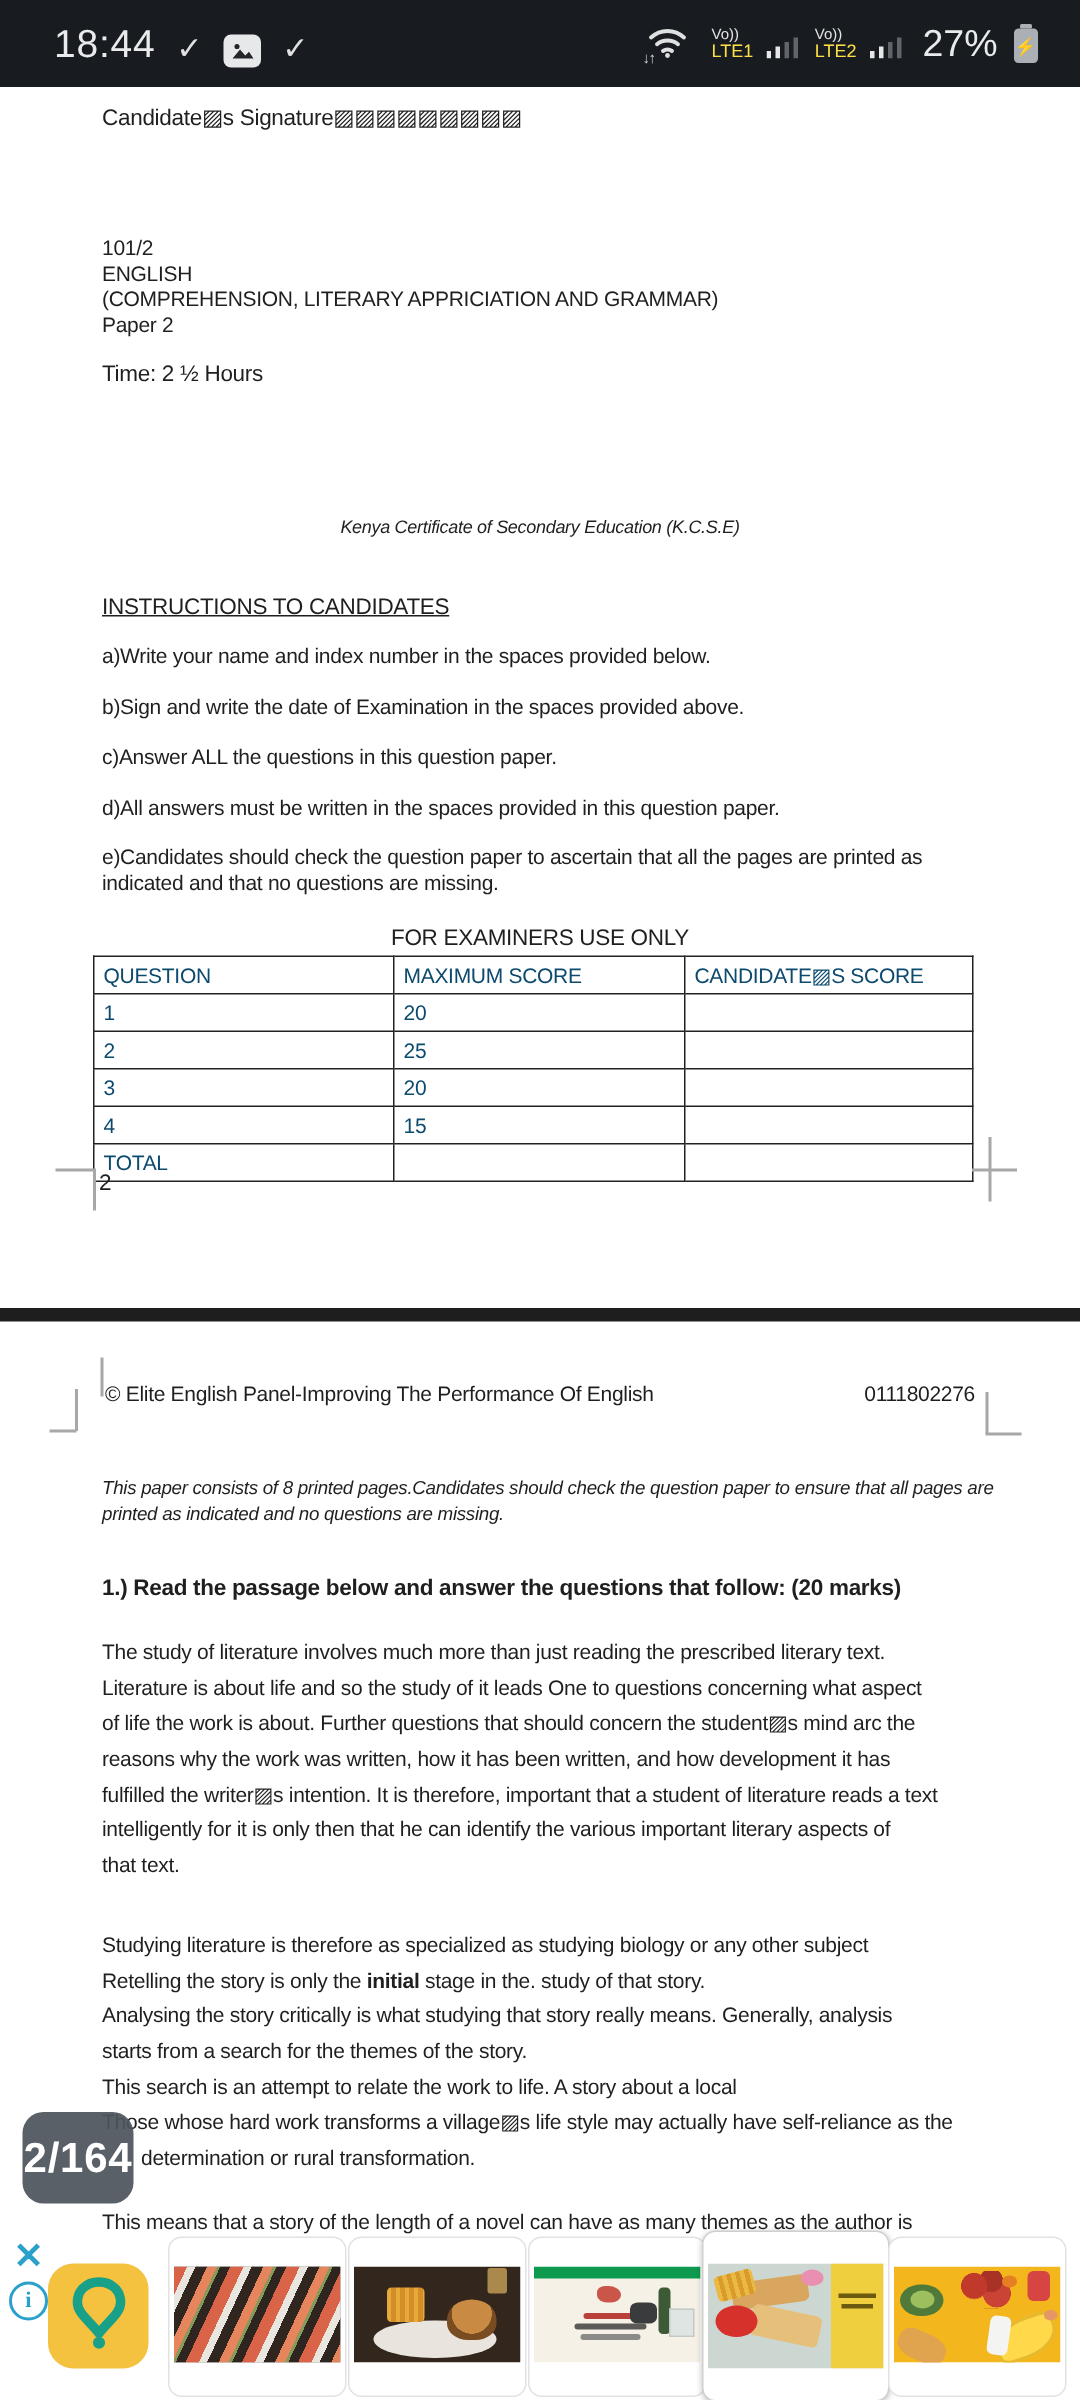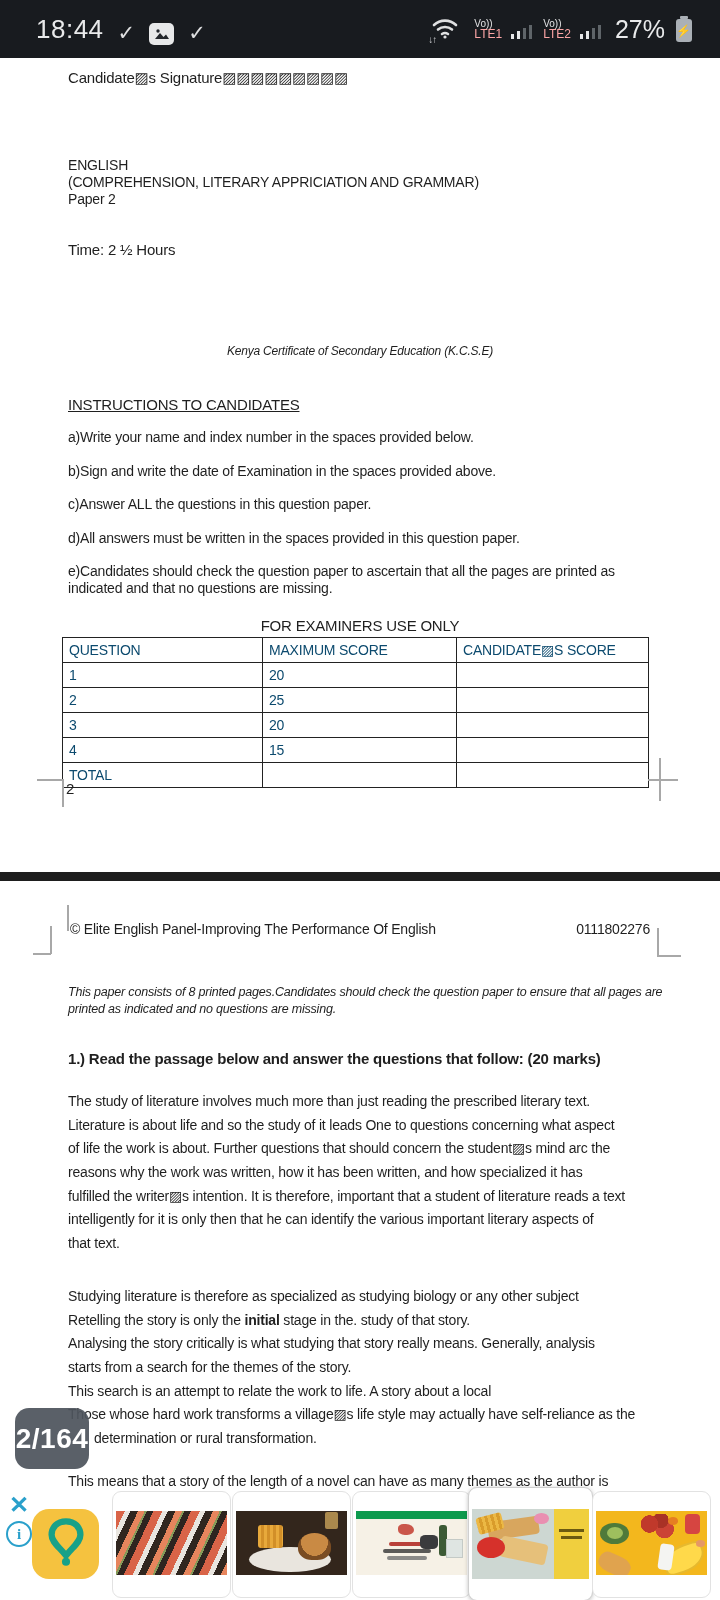--- a/index.html
+++ b/index.html
@@ -11,21 +11,21 @@
   .sb-left{display:flex;align-items:flex-end;gap:14px;margin-left:36px;}
   .sb-time{font-size:26px;letter-spacing:.5px;}
   .sb-check{font-size:21px;color:#dfe0e1;}
   .sb-photo{width:25px;height:22px;background:#e7e8e9;border-radius:5px;display:flex;
             align-items:center;justify-content:center;}
   .sb-right{display:flex;align-items:center;gap:7px;margin-right:28px;}
   .wifi-wrap{position:relative;width:34px;height:26px;}
   .wifi-arrows{position:absolute;left:-2px;bottom:-3px;font-size:10px;color:#cfd1d3;letter-spacing:-1px;}
   .carrier{display:flex;flex-direction:column;align-items:flex-start;line-height:10px;margin-left:3px;}
   .carrier .vo{font-size:10px;color:#e2e3e4;}
-  .carrier .lte{font-size:12px;color:#fca5a5;}
+  .carrier .lte{font-size:12px;color:#fde047;}
   .bars{margin-left:2px;margin-top:8px;}
   .sb-pct{font-size:25px;margin-left:6px;}
   .batt{position:relative;width:16px;height:26px;margin-left:4px;}
   .batt .cap{position:absolute;top:0;left:4px;width:8px;height:3px;background:#aab0b6;border-radius:1px;}
   .batt .body{position:absolute;top:3px;left:0;width:16px;height:23px;background:#aab0b6;border-radius:3px;
               display:flex;align-items:center;justify-content:center;color:#fff;font-size:12px;}
   
   #viewer{position:absolute;top:58px;left:0;width:720px;height:1542px;background:#fff;}
   .doc{position:absolute;color:#1f1f1f;font-size:14px;letter-spacing:-.2px;white-space:nowrap;}
   .sig{top:11px;left:68px;font-size:15px;}
@@ -172,20 +172,21 @@
             <span>⚡</span>
           </span>
       </span>
     </div>
   </header>
 
   <main id="viewer">
     <div class="doc sig">Candidate▨s Signature▨▨▨▨▨▨▨▨▨</div>
 
     <div class="doc codeblock">
+      <div>101/2</div>
       <div>ENGLISH</div>
       <div>(COMPREHENSION, LITERARY APPRICIATION AND GRAMMAR)</div>
       <div>Paper 2</div>
     </div>
 
     <div class="doc time">Time: 2 ½ Hours</div>
 
     <div class="doc center cert">Kenya Certificate of Secondary Education (K.C.S.E)</div>
 
     <div class="doc instr-head">INSTRUCTIONS TO CANDIDATES</div>
@@ -257,21 +258,21 @@
     <div class="mark" style="top:870px;left:657px;width:1.5px;height:28px;"></div>
     <div class="mark" style="top:897px;left:657px;width:24px;height:1.5px;"></div>
 
     <div class="doc notice">This paper consists of 8  printed pages.Candidates should check the question paper to ensure that all pages are printed as indicated and no questions are missing.</div>
     <div class="doc q1">1.) Read the passage below and answer the questions that follow:   (20 marks)</div>
 
     <div class="doc para para1">
       <div class="pline">The study of literature involves much more than just reading the prescribed literary text.</div>
         <div class="pline">Literature is about life and so the study of it leads One to questions concerning what aspect</div>
         <div class="pline">of life the work is about. Further questions that should concern the student▨s mind arc the</div>
-        <div class="pline">reasons why the work was written, how it has been written, and how specialized it has</div>
+        <div class="pline">reasons why the work was written, how it has been written, and how development it has</div>
         <div class="pline">fulfilled the writer▨s intention. It is therefore, important that a student of literature reads a text</div>
         <div class="pline">intelligently for it is only then that he can identify the various important literary aspects of</div>
         <div class="pline">that text.</div>
     </div>
     <div class="doc para para2">
       <div class="pline">Studying literature is therefore as specialized as studying biology or any other subject</div>
         <div class="pline">Retelling the story is only the <b>initial</b> stage in the. study of that story.</div>
         <div class="pline">Analysing the story critically is what studying that story really means. Generally, analysis</div>
         <div class="pline">starts from a search for the themes of the story.</div>
         <div class="pline">This search is an attempt to relate the work to life. A story about a local</div>

